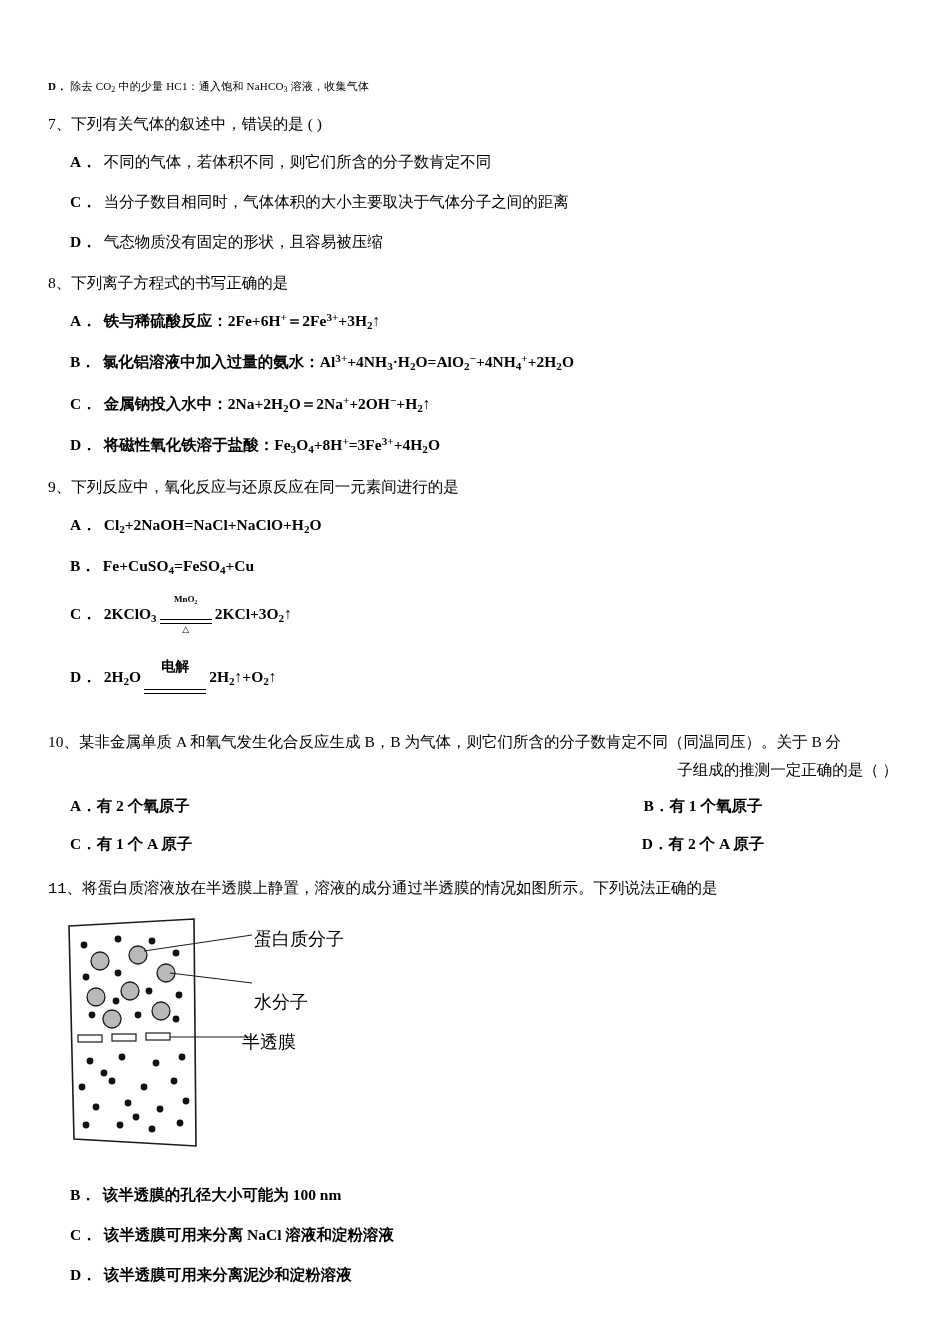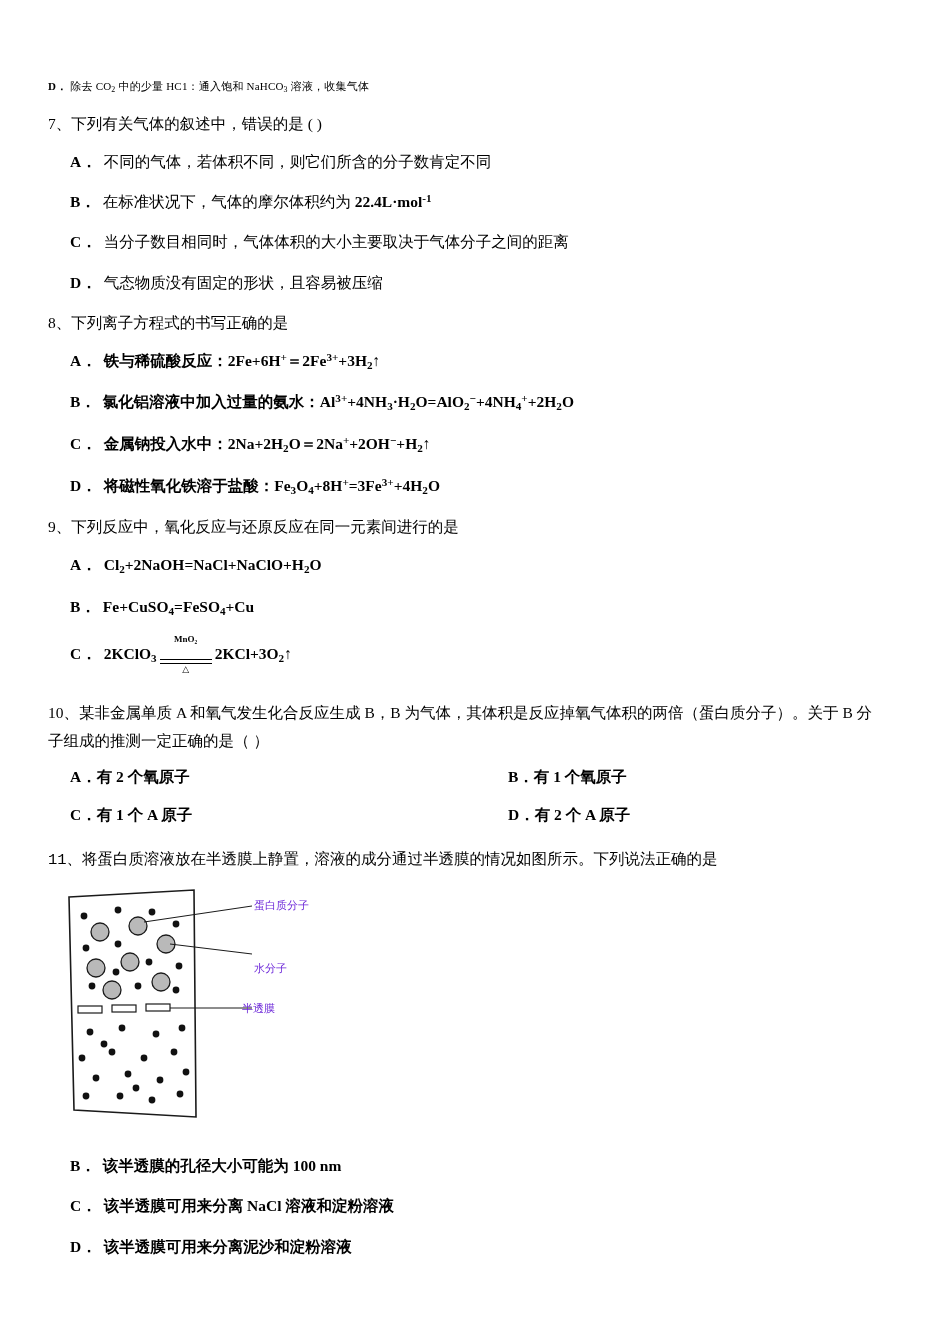--- a/index.html
+++ b/index.html
@@ -49,21 +49,21 @@
   .opt-row {
     display: flex;
     margin: 0 0 17px 0;
     padding-left: 22px;
     font-size: 15.5px;
   }
   .opt-row .cell {
     width: 50%;
     box-sizing: border-box;
   }
-  .opt-row .cell.second { padding-left: 24px; }
+  .opt-row .cell.second { padding-left: 24px; text-align: center; }
 
   
   .rxn {
     display: inline-block;
     vertical-align: middle;
     text-align: center;
     margin: 0 3px;
     position: relative;
     top: -1px;
   }
@@ -83,55 +83,52 @@
   .rxn .below {
     font-size: 9px;
     line-height: 1;
     display: block;
     margin-top: 1px;
   }
   .rxn2 .above { font-size: 14px; }
   .rxn2 .bar { width: 62px; }
 
   .q10 { margin-bottom: 14px; }
-  .q10 .l2 { margin-top: 4px; }
+  .q10 .l2 { margin-top: 4px; text-align: right; }
 
   .figure-wrap {
     margin: 10px 0 22px 0;
     padding-left: 8px;
     position: relative;
     height: 250px;
   }
   .fig-label {
     position: absolute;
-    font-size: 11px;
+    font-size: 18px;
     font-family: "Liberation Serif", serif;
-    color: #6d28d9;
+    color: #000000;
   }
 </style>
 </head>
 <body>
 
 <div class="page">
 
   <div class="line">
     <span class="bold">D．</span>
     除去 CO<sub>2</sub> 中的少量 HC1：通入饱和 NaHCO<sub>3</sub> 溶液，收集气体
   </div>
 
   <div class="q-stem">
     <span>7、</span><span>下列有关气体的叙述中，错误的是  (      )</span>
   </div>
   <div class="opt">
     <span class="lbl">A．</span><span>不同的气体，若体积不同，则它们所含的分子数肯定不同</span>
   </div>
   <div class="opt">
-    <span class="lbl">B．</span>在标准状况下，气体的摩尔体积约为 <span class="bold">22.4L·mol<sup>-1</sup></span>
-  </div>
-  <div class="opt">
     <span class="lbl">C．</span><span>当分子数目相同时，气体体积的大小主要取决于气体分子之间的距离</span>
   </div>
   <div class="opt">
     <span class="lbl">D．</span><span>气态物质没有固定的形状，且容易被压缩</span>
   </div>
 
   <div class="q-stem">
     <span>8、</span><span>下列离子方程式的书写正确的是</span>
   </div>
   <div class="opt">
@@ -152,23 +149,26 @@
   </div>
   <div class="opt">
     <span class="lbl">A．</span><span class="bold">Cl<sub>2</sub>+2NaOH=NaCl+NaClO+H<sub>2</sub>O</span>
   </div>
   <div class="opt">
     <span class="lbl">B．</span><span class="bold">Fe+CuSO<sub>4</sub>=FeSO<sub>4</sub>+Cu</span>
   </div>
   <div class="opt" style="margin-bottom:26px;">
     <span class="lbl">C．</span><span class="bold">2KClO<sub>3</sub></span><span class="rxn"><span class="above bold">MnO₂</span><span class="bar"></span><span class="below">△</span></span><span class="bold">2KCl+3O<sub>2</sub>↑</span>
   </div>
+  <div class="opt" style="margin-bottom:34px;">
+    <span class="lbl">D．</span><span class="bold">2H<sub>2</sub>O</span><span class="rxn rxn2"><span class="above bold">电解</span><span class="bar"></span><span class="below"></span></span><span class="bold">2H<sub>2</sub>↑+O<sub>2</sub>↑</span>
+  </div>
 
   <div class="q-stem q10">
-    <div><span>10、</span><span>某非金属单质 A 和氧气发生化合反应生成 B，B 为气体，其体积是反应掉氧气体积的两倍（蛋白质分子）。关于 B 分</span></div>
+    <div><span>10、</span><span>某非金属单质 A 和氧气发生化合反应生成 B，B 为气体，则它们所含的分子数肯定不同（同温同压）。关于 B 分</span></div>
     <div class="l2">子组成的推测一定正确的是（   ）</div>
   </div>
   <div class="opt-row">
     <div class="cell">
       <span class="lbl bold">A．</span><span class="bold">有 2 个氧原子</span>
     </div>
     <div class="cell second">
       <span class="lbl bold">B．</span><span class="bold">有 1 个氧原子</span>
     </div>
   </div>

